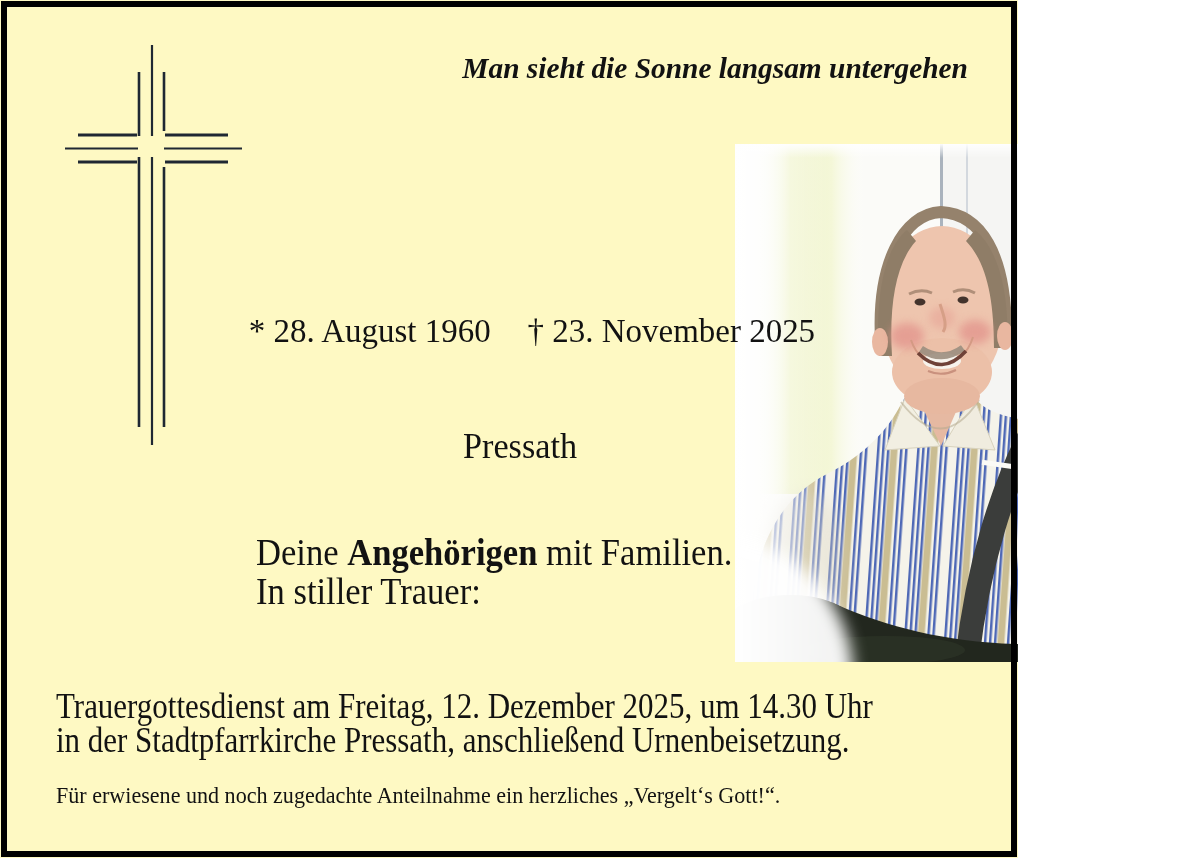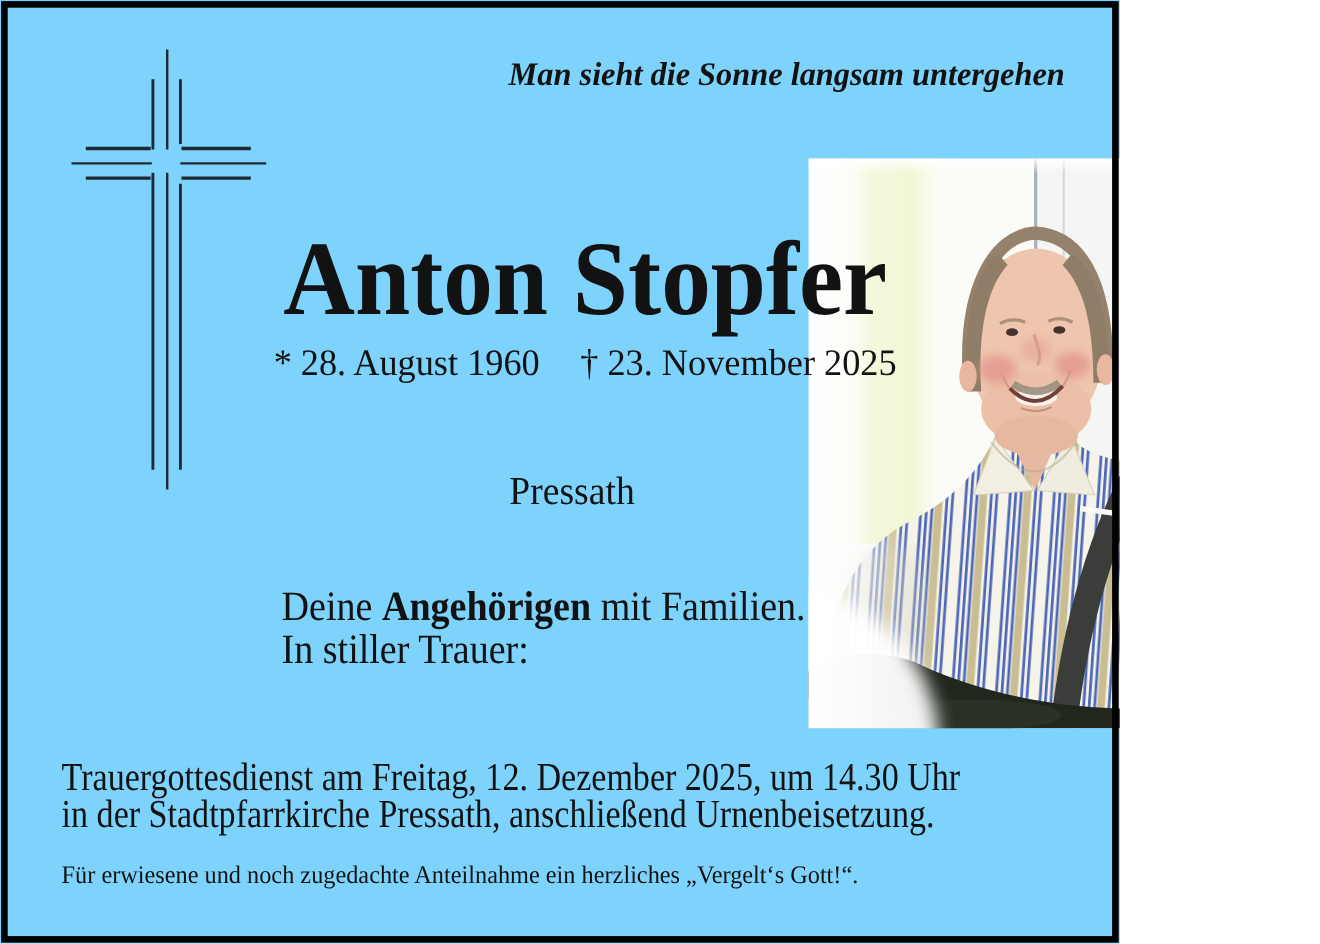--- a/index.html
+++ b/index.html
@@ -1,16 +1,16 @@
 <!DOCTYPE html>
 <html><head>
 <meta charset="utf-8">
 <style>
   html,body{margin:0;padding:0;background:#ffffff;}
-  #card{position:relative;width:1018px;height:858px;background:#7dd3fc;overflow:hidden;
+  #card{position:relative;width:1018px;height:858px;background:#fef9c3;overflow:hidden;
         font-family:"Liberation Serif","DejaVu Serif",serif;color:#121212;}
   #frame{position:absolute;left:1px;top:1px;right:1px;bottom:1px;border:6px solid #000;pointer-events:none;}
 
   
   #cross{position:absolute;left:40px;top:35px;width:210px;height:420px;}
 
   
   .quote{position:absolute;top:51px;right:50px;text-align:right;
          font-size:30px;font-weight:bold;font-style:italic;line-height:33px;white-space:nowrap;}
   .quote .ln{display:block;}
@@ -171,23 +171,20 @@
 
     <rect x="0" y="0" width="92" height="518" fill="url(#fL)"></rect>
     <rect x="0" y="0" width="405" height="14" fill="url(#fT)"></rect>
     <circle cx="-22" cy="532" r="140" fill="#ffffff" opacity=".95" filter="url(#b8)"></circle>
   </svg>
 
   <div class="quote">
     <div class="ln"><span>Man sieht die Sonne langsam untergehen</span></div>
   </div>
 
-  <div id="name" class="centercol">
-    <span>Anton Stopfer</span>
-  </div>
   <div id="dates" class="centercol">
     <span class="row">
       <span class="birth">* 28. August 1960</span><span class="death">† 23. November 2025</span>
     </span>
   </div>
   <div id="place" class="centercol">
     <span>Pressath</span>
   </div>
 
   <div id="mourning">

